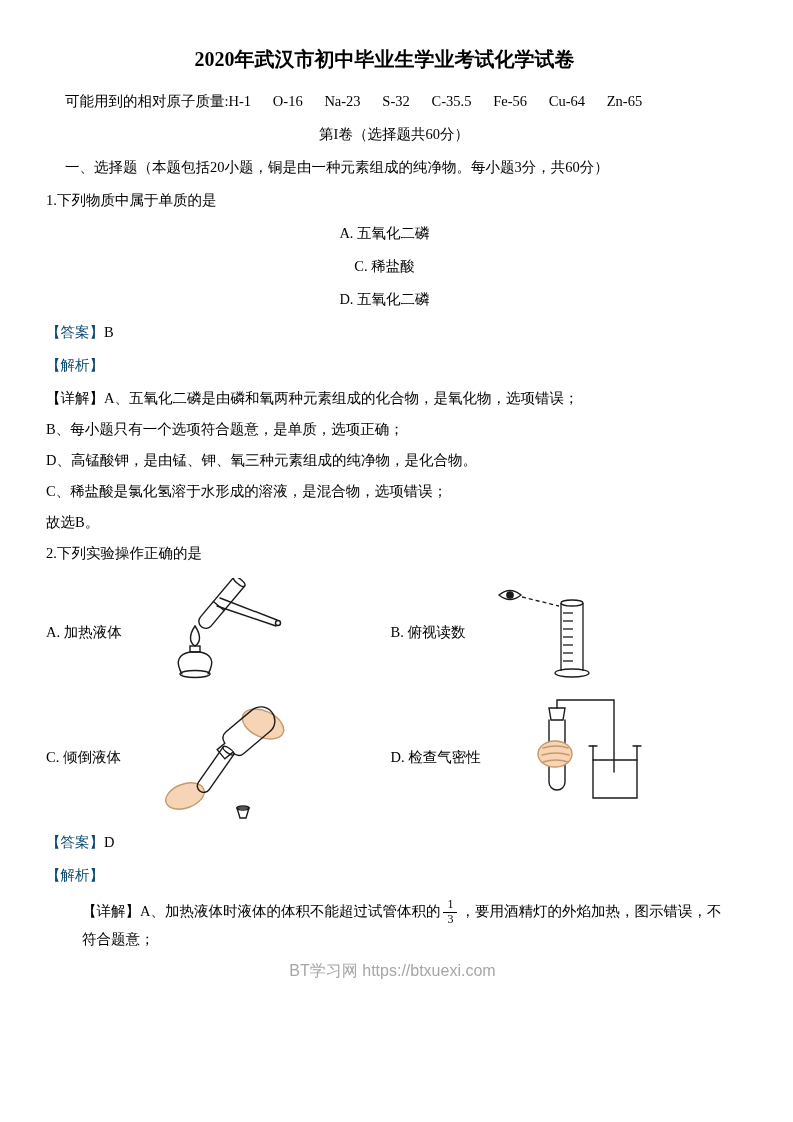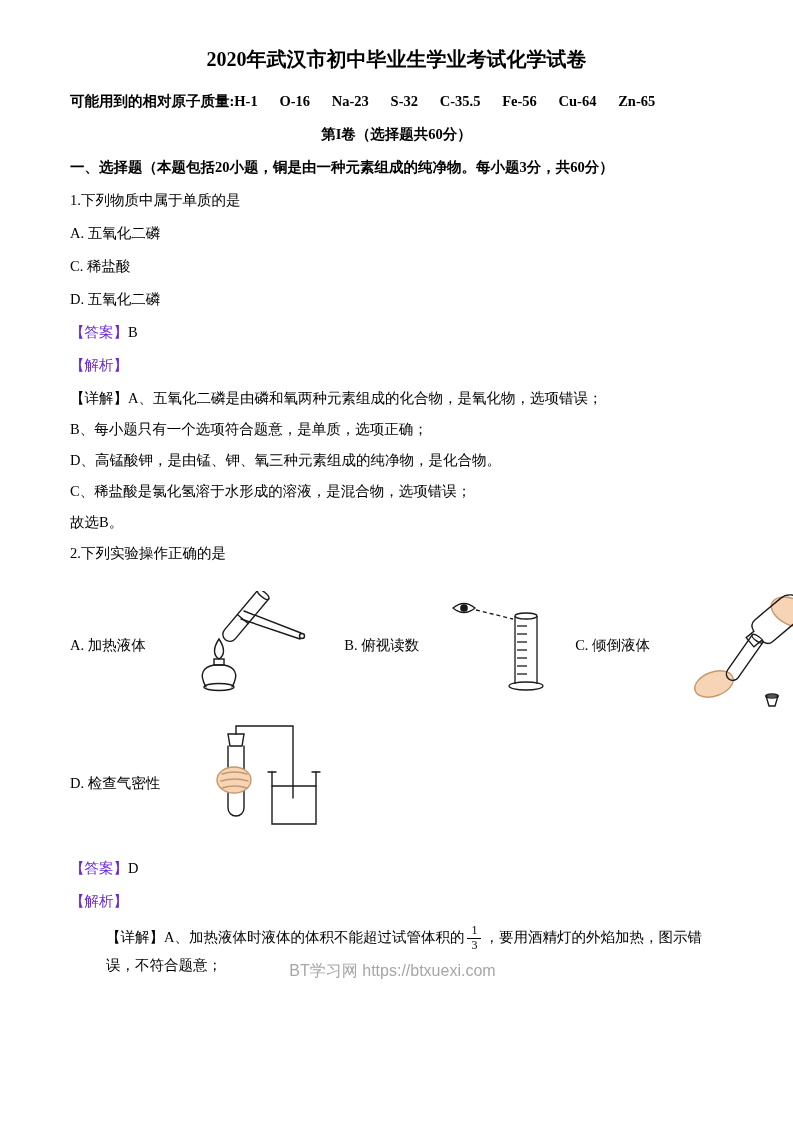--- a/index.html
+++ b/index.html
@@ -6,39 +6,39 @@
   html, body { background: #ffffff; }
   .page {
     position: relative;
     width: 793px;
     height: 1008px;
     margin: 0 auto;
     background: #ffffff;
     color: #000;
     font-family: "Liberation Serif", "DejaVu Serif", serif;
     font-size: 14.5px;
-    padding: 46px 70px 0 70px;
+    padding: 46px 70px 0 46px;
     overflow: hidden;
   }
   .title {
     text-align: center;
     font-size: 20px;
     font-weight: bold;
     margin-bottom: 18px;
   }
-  .bold { font-weight: bold; }
+  .bold { font-weight: normal; margin-left: 19px; }
   .center { text-align: center; }
   p.line { line-height: 20px; margin-bottom: 13px; white-space: pre-wrap; }
   p.tight { margin-bottom: 11px; }
-  .blue { color: #6d28d9; }
-  .opt { margin-bottom: 14px; }
+  .blue { color: #0c4a6e; }
+  .opt { margin-bottom: 14px; text-align: center; }
   .figure-grid {
     display: grid;
-    grid-template-columns: 1fr 1fr 1fr;
-    column-gap: 6px;
+    grid-template-columns: 1fr 1fr;
+    column-gap: 12px;
     margin: 2px 0 6px 0;
   }
   .figure-cell {
     display: flex;
     align-items: center;
     gap: 28px;
     min-height: 112px;
   }
   .figure-cell .opt-label { white-space: nowrap; }
   .frac {

